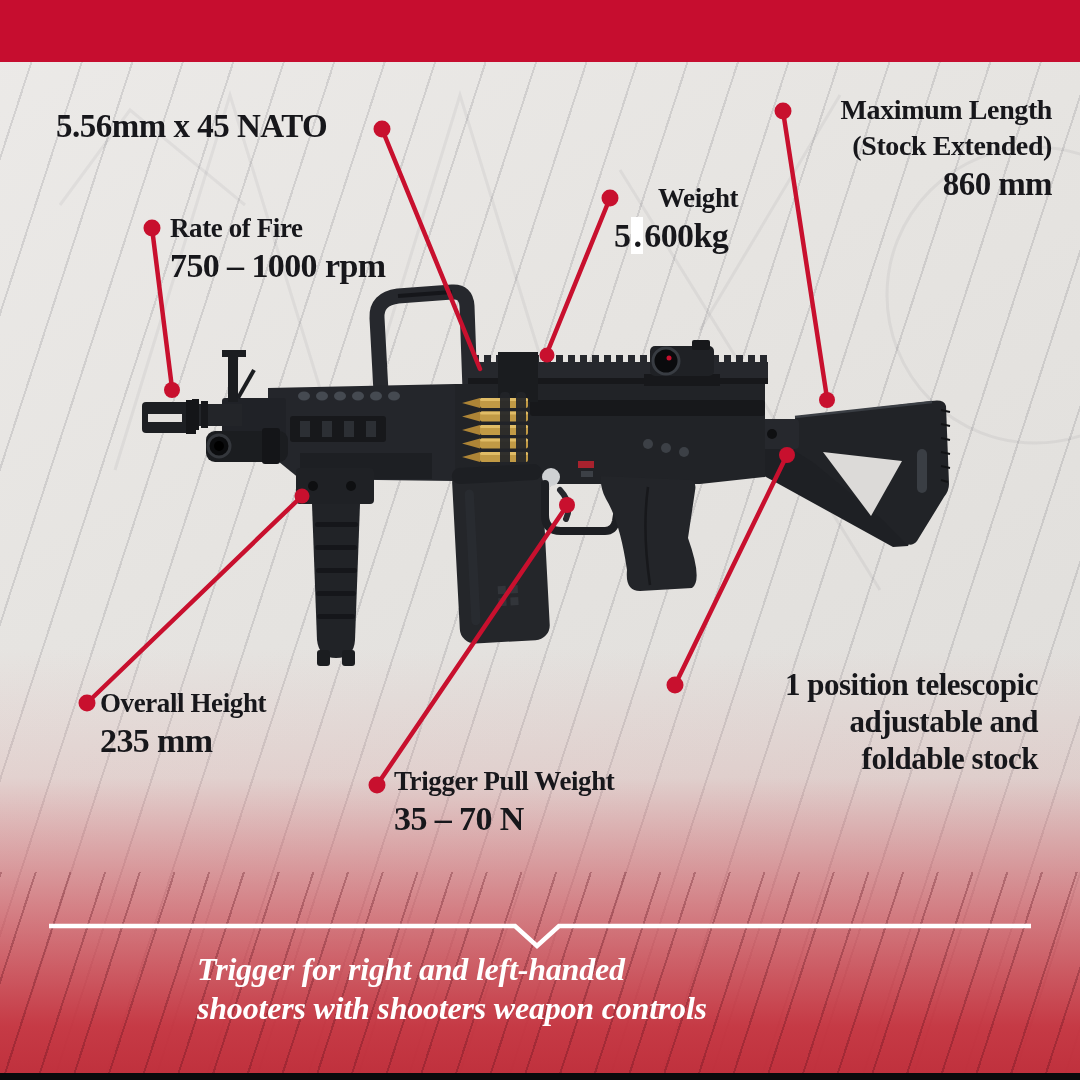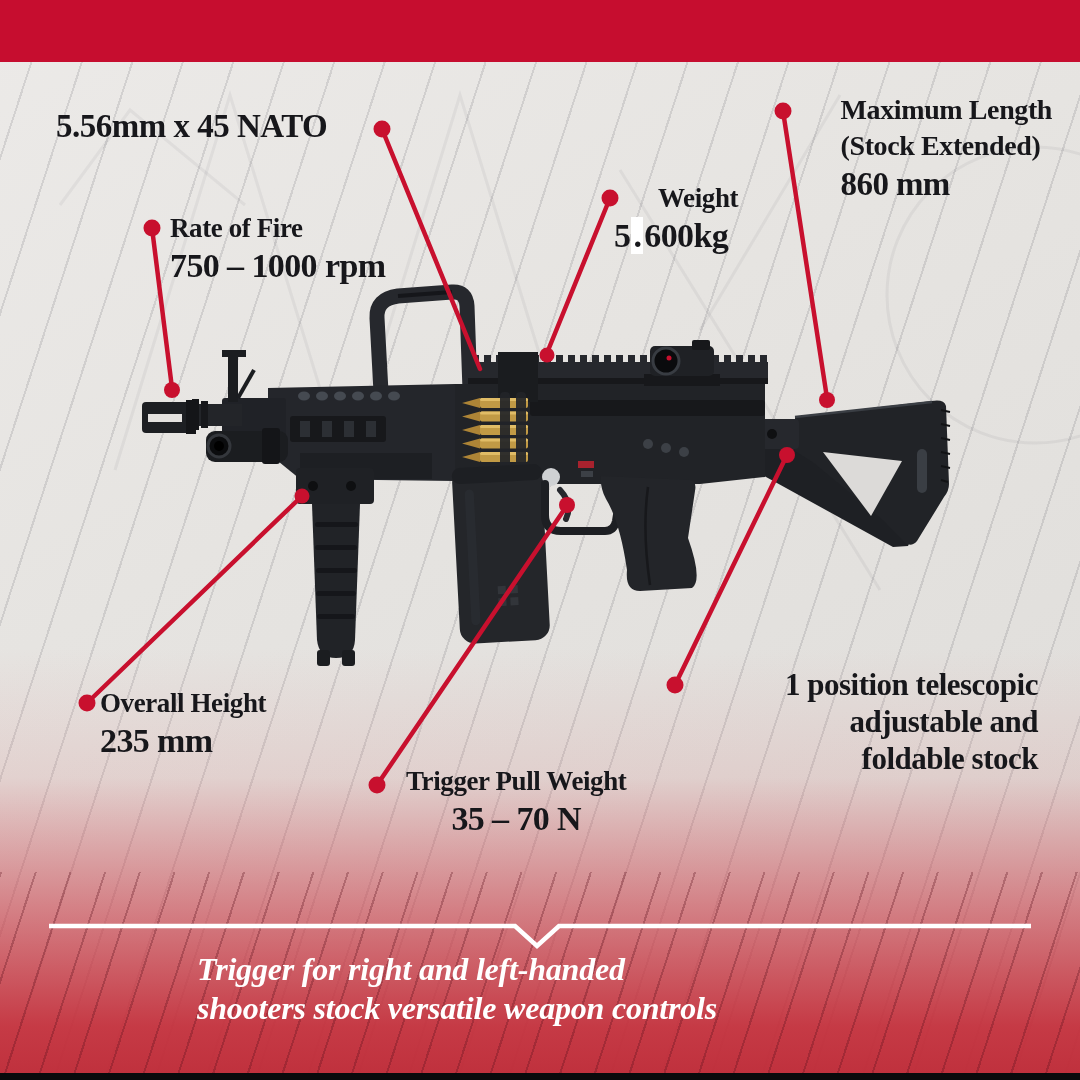--- a/index.html
+++ b/index.html
@@ -30,25 +30,25 @@
   .bottom-bar{position:absolute;left:0;bottom:0;width:1080px;height:7px;background:#0a0a0c;}
   .scene{position:absolute;left:0;top:0;}
   .callout{position:absolute;color:#17171b;font-weight:700;white-space:nowrap;}
   .callout .small{font-size:27px;letter-spacing:-0.4px;line-height:31px;}
   .callout .big{font-size:34px;letter-spacing:-0.6px;line-height:38px;margin-top:3px;}
   .lbl-nato{left:56px;top:108px;font-size:33px;letter-spacing:-0.5px;}
   .lbl-rate{left:170px;top:213px;}
   .lbl-weight{left:614px;top:183px;}
   .lbl-weight .small{padding-left:8px;margin-left:36px;}
   .dot-patch{background:#ffffff;padding:0 2px;margin:0 1px;}
-  .lbl-maxlen{right:28px;top:92px;text-align:left;}
+  .lbl-maxlen{right:28px;top:92px;text-align:right;}
   .lbl-maxlen .small{font-size:28px;line-height:36px;letter-spacing:-0.4px;}
   .lbl-maxlen .big{margin-top:1px;font-size:33px;}
   .lbl-overall{left:100px;top:688px;}
-  .lbl-trigger{left:406px;top:766px;text-align:center;}
+  .lbl-trigger{left:394px;top:766px;}
   .lbl-stock{right:42px;top:666px;text-align:right;font-size:31px;line-height:37px;letter-spacing:-0.5px;}
   .tagline{
     position:absolute;left:197px;top:950px;color:#ffffff;
     font-weight:700;font-style:italic;font-size:32px;line-height:39px;
     letter-spacing:-0.2px;white-space:nowrap;
   }
 </style>
 </head>
 <body>
 
@@ -309,18 +309,18 @@
   </div>
 
   <div class="callout lbl-stock">
     <div>1 position telescopic</div>
     <div>adjustable and</div>
     <div>foldable stock</div>
   </div>
 
   <div class="tagline">
     <div>Trigger for right and left-handed</div>
-    <div>shooters stock versatile weapon controls</div>
+    <div>shooters with shooters weapon controls</div>
   </div>
 
   <div class="top-bar"></div>
   <div class="bottom-bar"></div>
 </div>
 
 </body></html>

